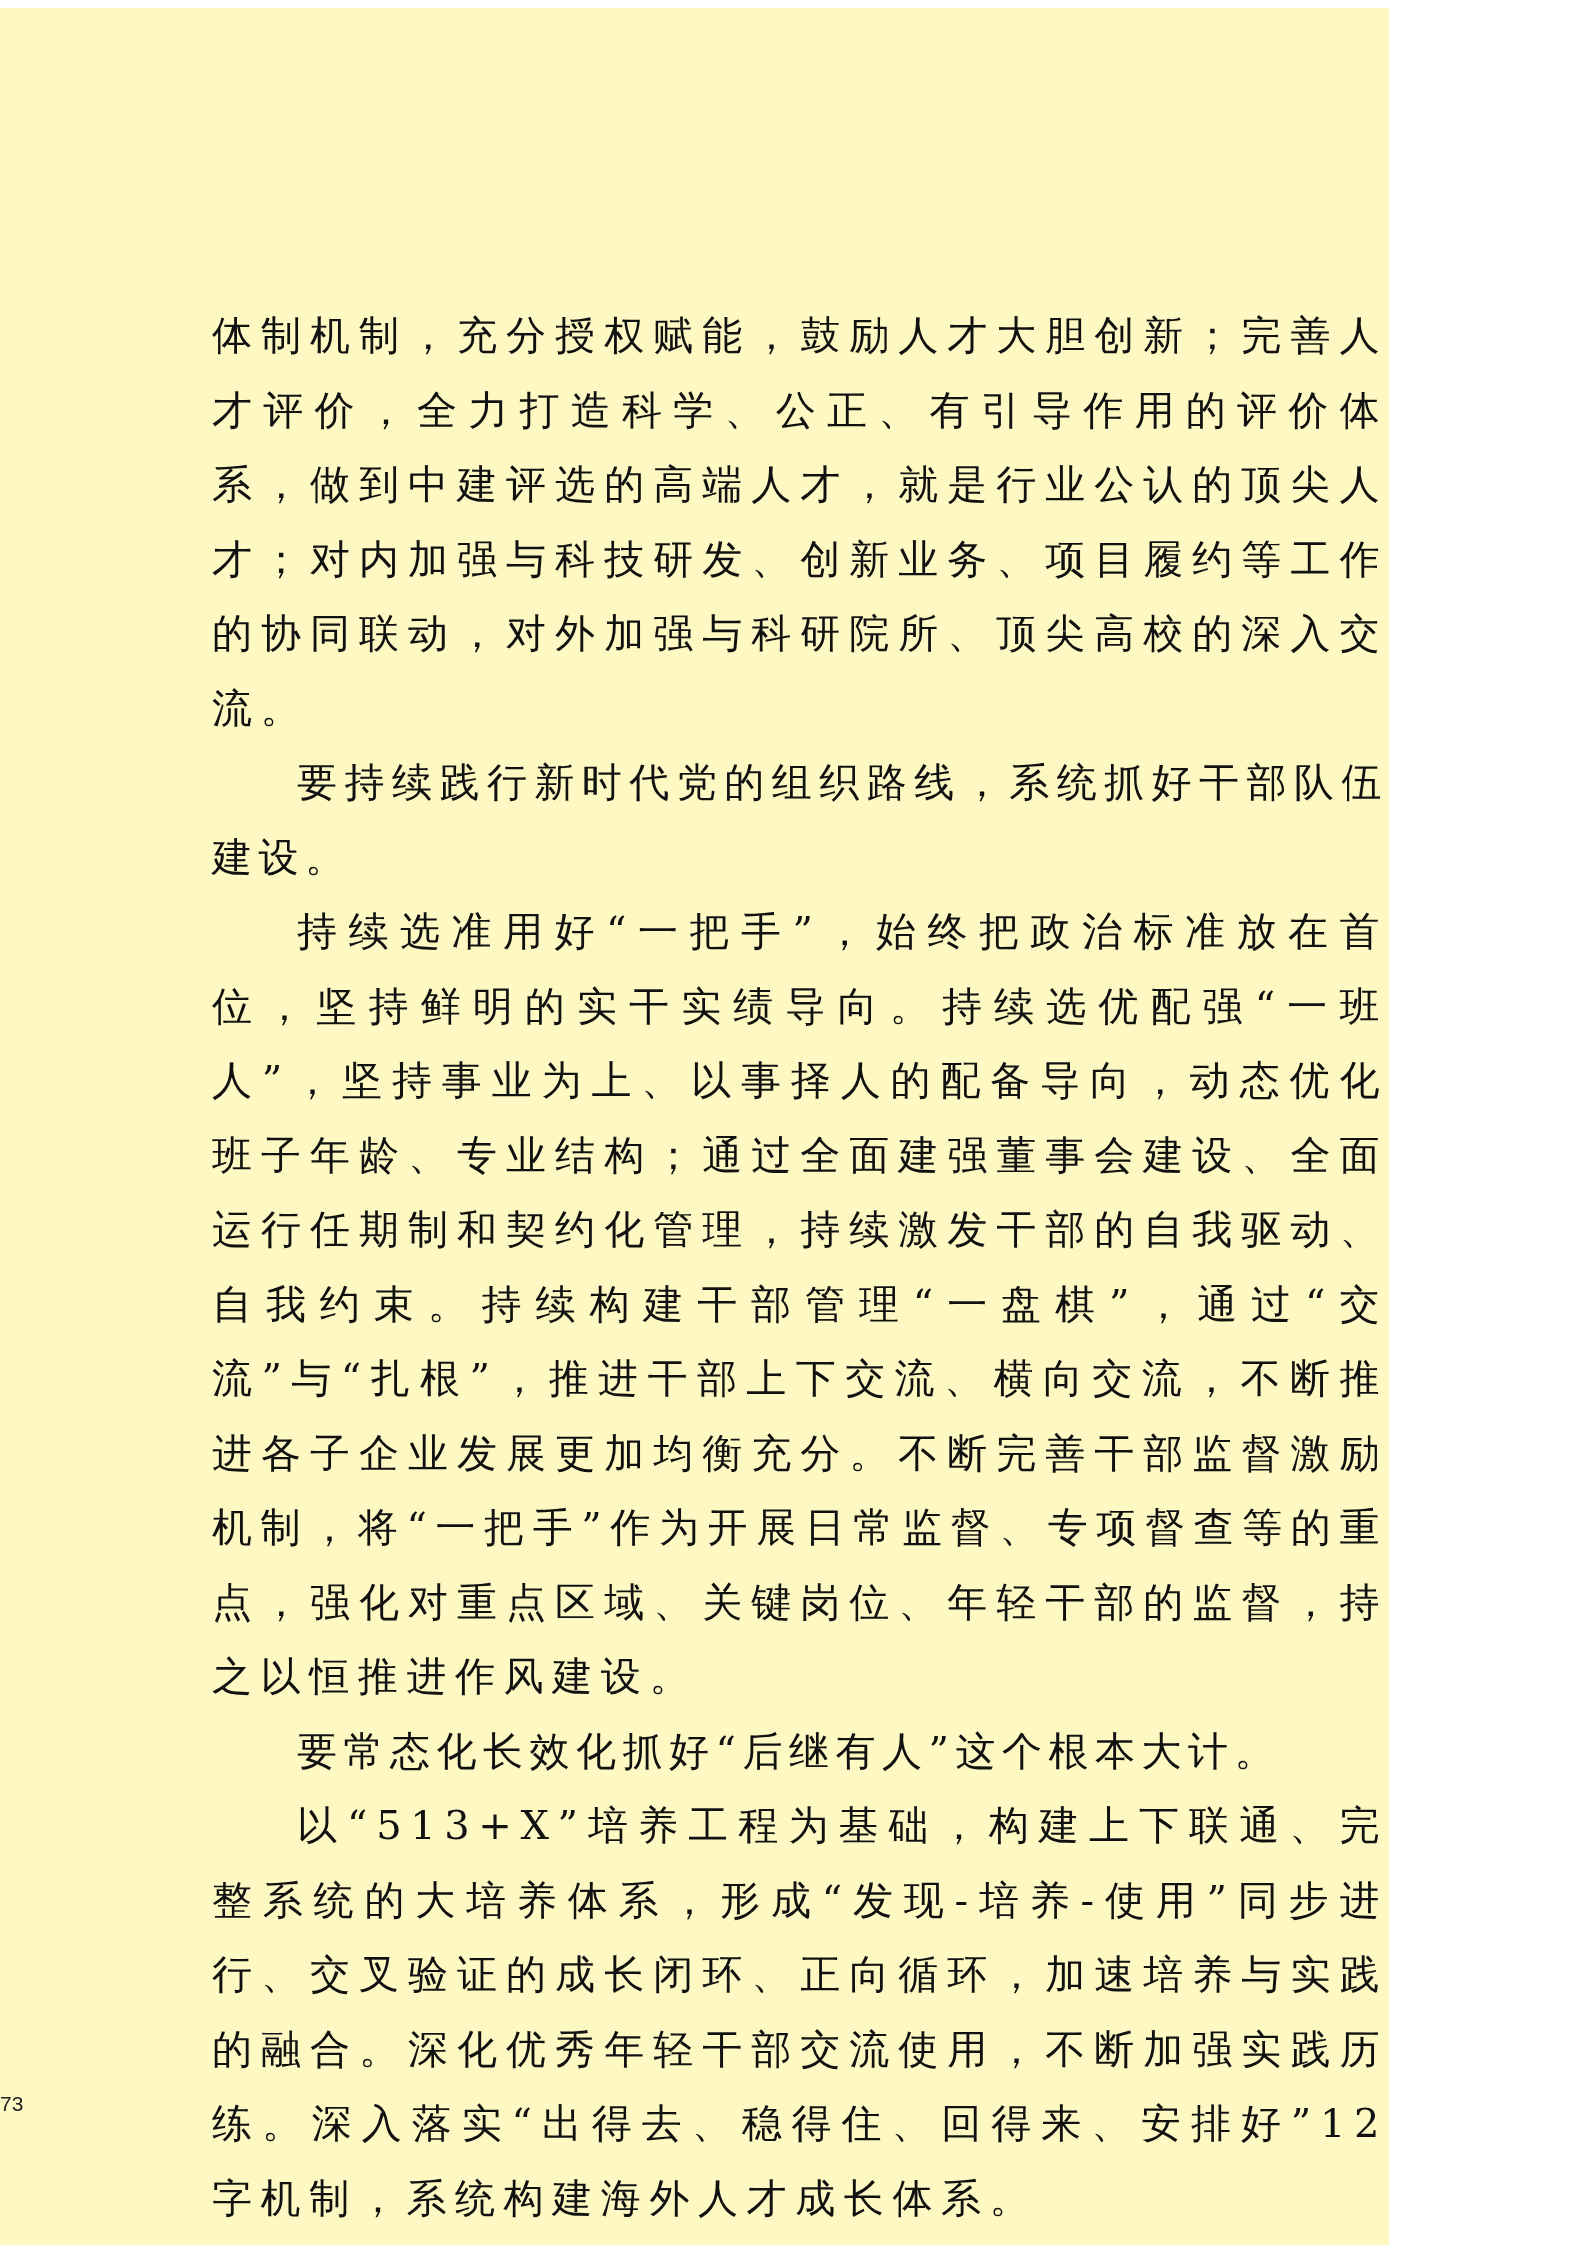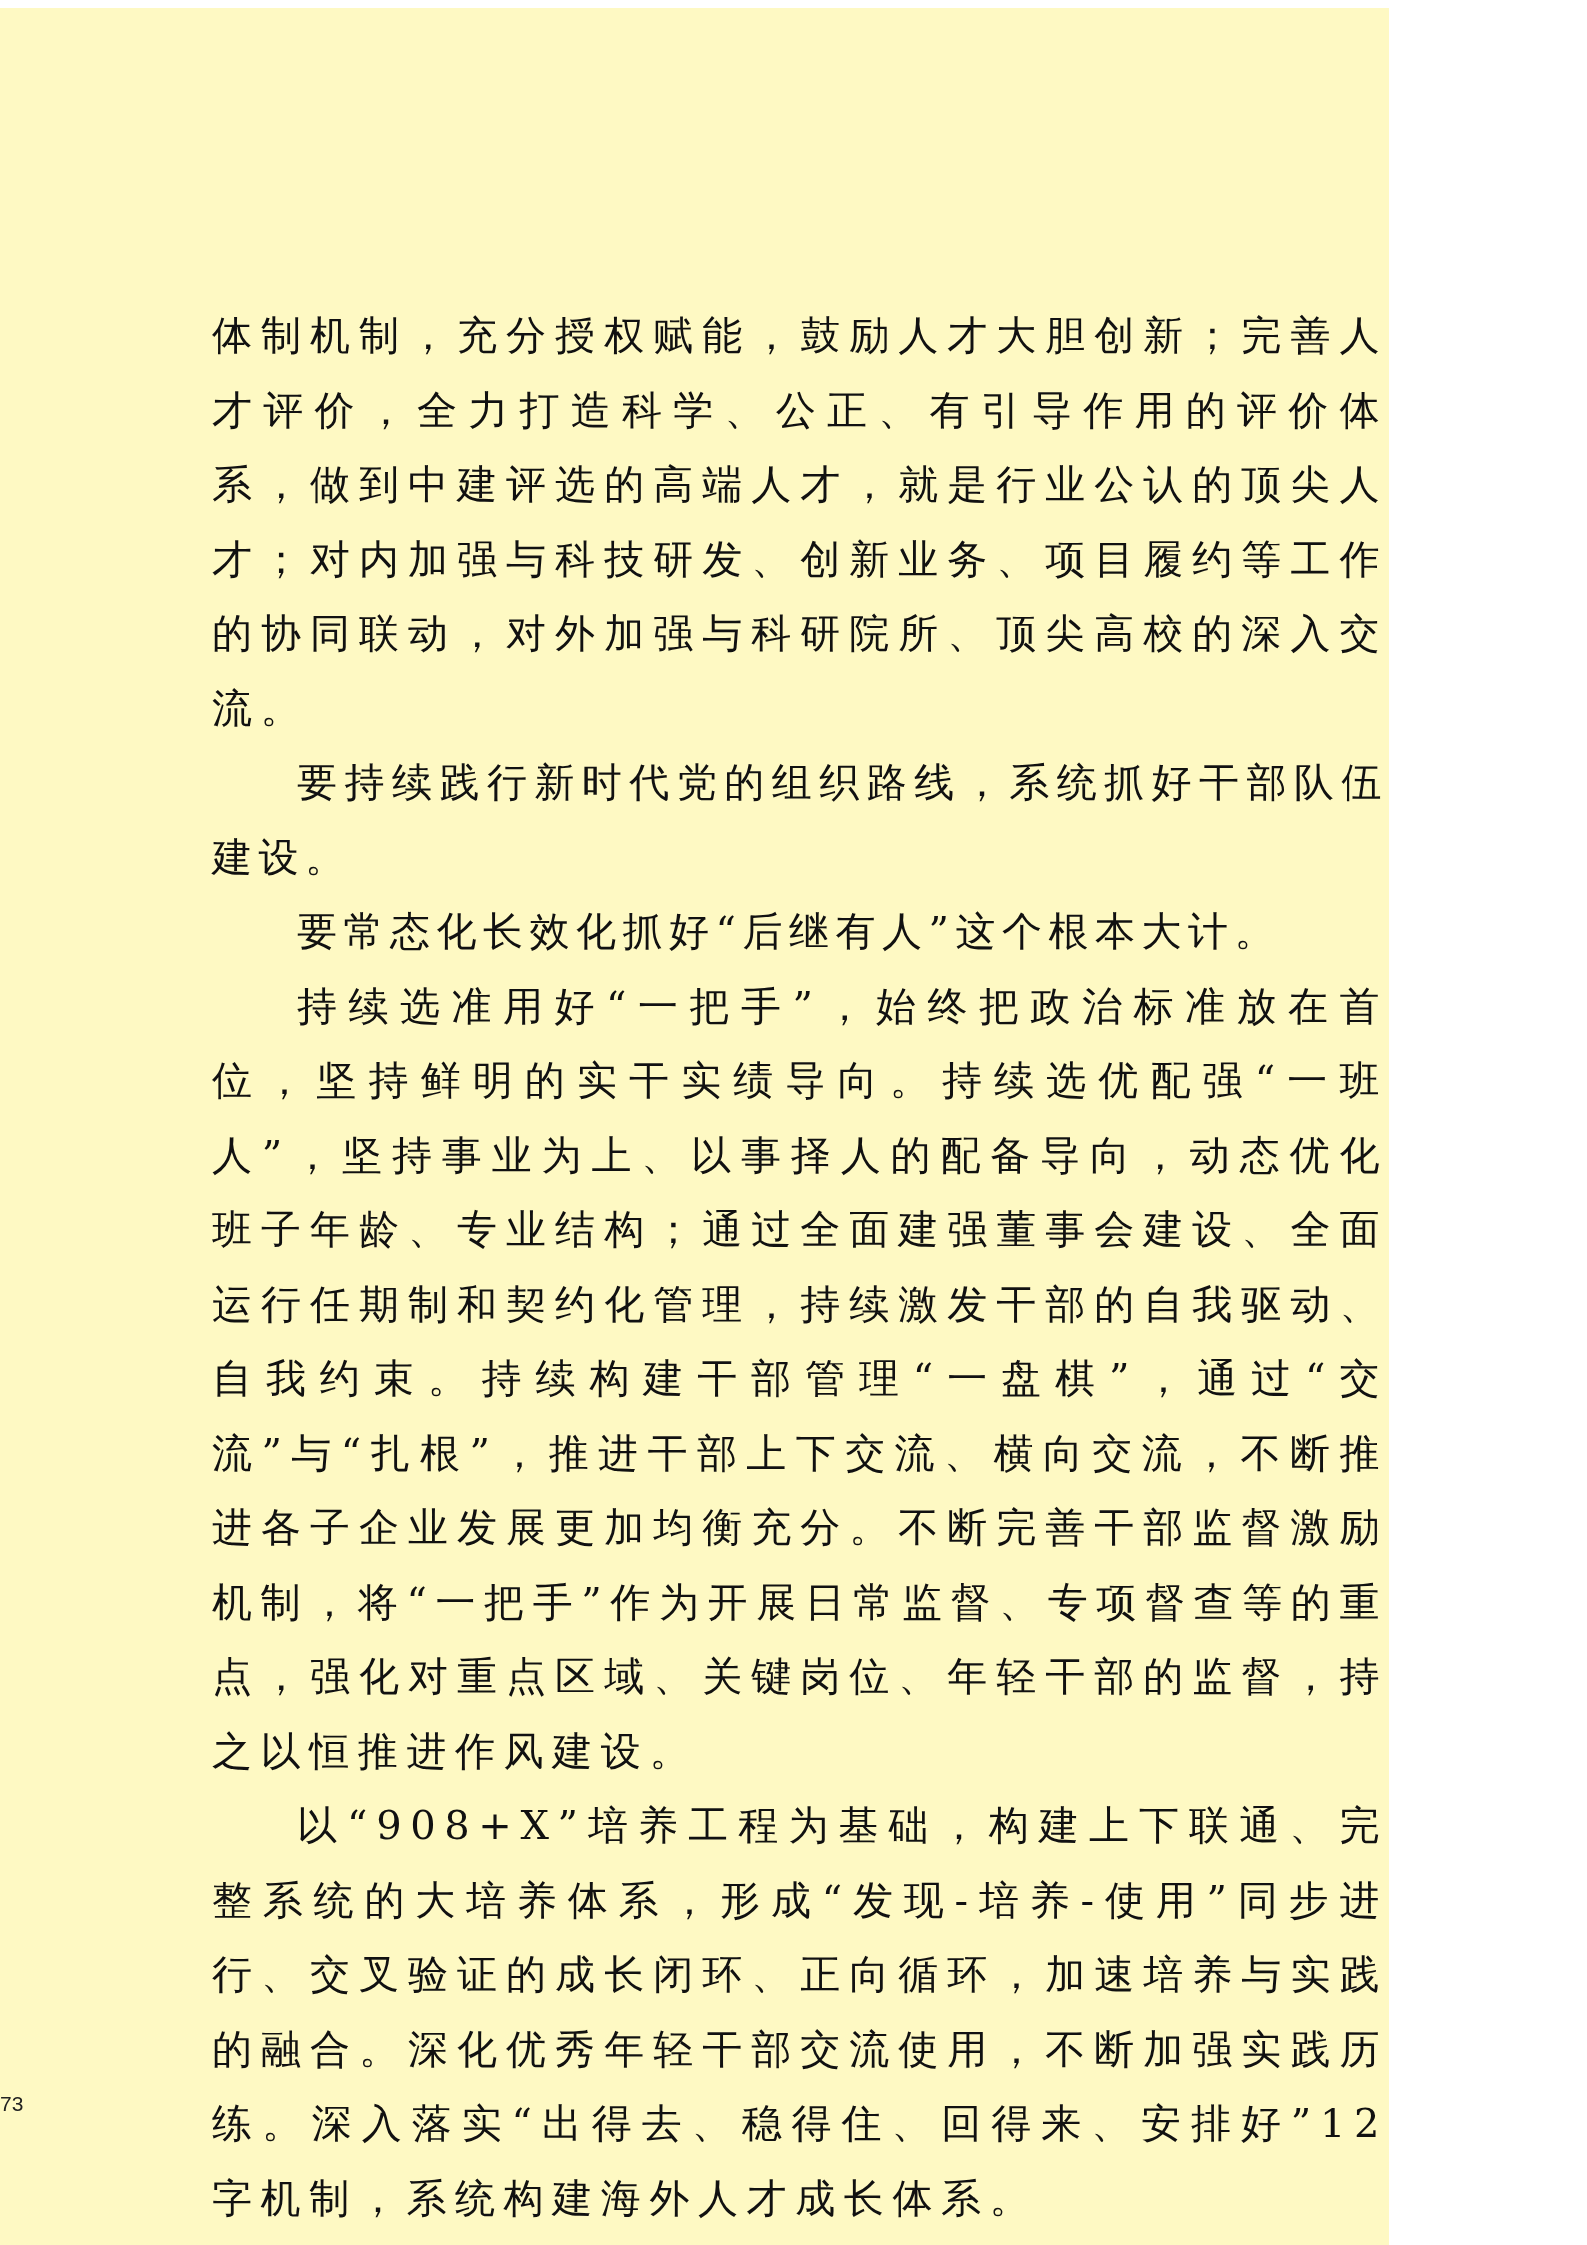--- a/index.html
+++ b/index.html
@@ -31,19 +31,19 @@
     color: #222;
   }
 </style>
 </head>
 <body>
 
 <div class="page">
   <div class="body-text">
     <p class="para">体制机制，充分授权赋能，鼓励人才大胆创新；完善人才评价，全力打造科学、公正、有引导作用的评价体系，做到中建评选的高端人才，就是行业公认的顶尖人才；对内加强与科技研发、创新业务、项目履约等工作的协同联动，对外加强与科研院所、顶尖高校的深入交流。</p>
     <p class="para heading">要持续践行新时代党的组织路线，系统抓好干部队伍建设。</p>
+    <p class="para indent">持续选准用好“一把手”，始终把政治标准放在首位，坚持鲜明的实干实绩导向。持续选优配强“一班人”，坚持事业为上、以事择人的配备导向，动态优化班子年龄、专业结构；通过全面建强董事会建设、全面运行任期制和契约化管理，持续激发干部的自我驱动、自我约束。持续构建干部管理“一盘棋”，通过“交流”与“扎根”，推进干部上下交流、横向交流，不断推进各子企业发展更加均衡充分。不断完善干部监督激励机制，将“一把手”作为开展日常监督、专项督查等的重点，强化对重点区域、关键岗位、年轻干部的监督，持之以恒推进作风建设。</p>
     <p class="para heading">要常态化长效化抓好“后继有人”这个根本大计。</p>
-    <p class="para indent">持续选准用好“一把手”，始终把政治标准放在首位，坚持鲜明的实干实绩导向。持续选优配强“一班人”，坚持事业为上、以事择人的配备导向，动态优化班子年龄、专业结构；通过全面建强董事会建设、全面运行任期制和契约化管理，持续激发干部的自我驱动、自我约束。持续构建干部管理“一盘棋”，通过“交流”与“扎根”，推进干部上下交流、横向交流，不断推进各子企业发展更加均衡充分。不断完善干部监督激励机制，将“一把手”作为开展日常监督、专项督查等的重点，强化对重点区域、关键岗位、年轻干部的监督，持之以恒推进作风建设。</p>
-    <p class="para indent">以“908+X”培养工程为基础，构建上下联通、完整系统的大培养体系，形成“发现-培养-使用”同步进行、交叉验证的成长闭环、正向循环，加速培养与实践的融合。深化优秀年轻干部交流使用，不断加强实践历练。深入落实“出得去、稳得住、回得来、安排好”12字机制，系统构建海外人才成长体系。</p>
+    <p class="para indent">以“513+X”培养工程为基础，构建上下联通、完整系统的大培养体系，形成“发现-培养-使用”同步进行、交叉验证的成长闭环、正向循环，加速培养与实践的融合。深化优秀年轻干部交流使用，不断加强实践历练。深入落实“出得去、稳得住、回得来、安排好”12字机制，系统构建海外人才成长体系。</p>
     <p class="para indent">会议强调，集团组织人事系统作为干部人才队伍建设的主阵</p>
   </div>
   <div class="page-number">73</div>
 </div>
 
 </body></html>

